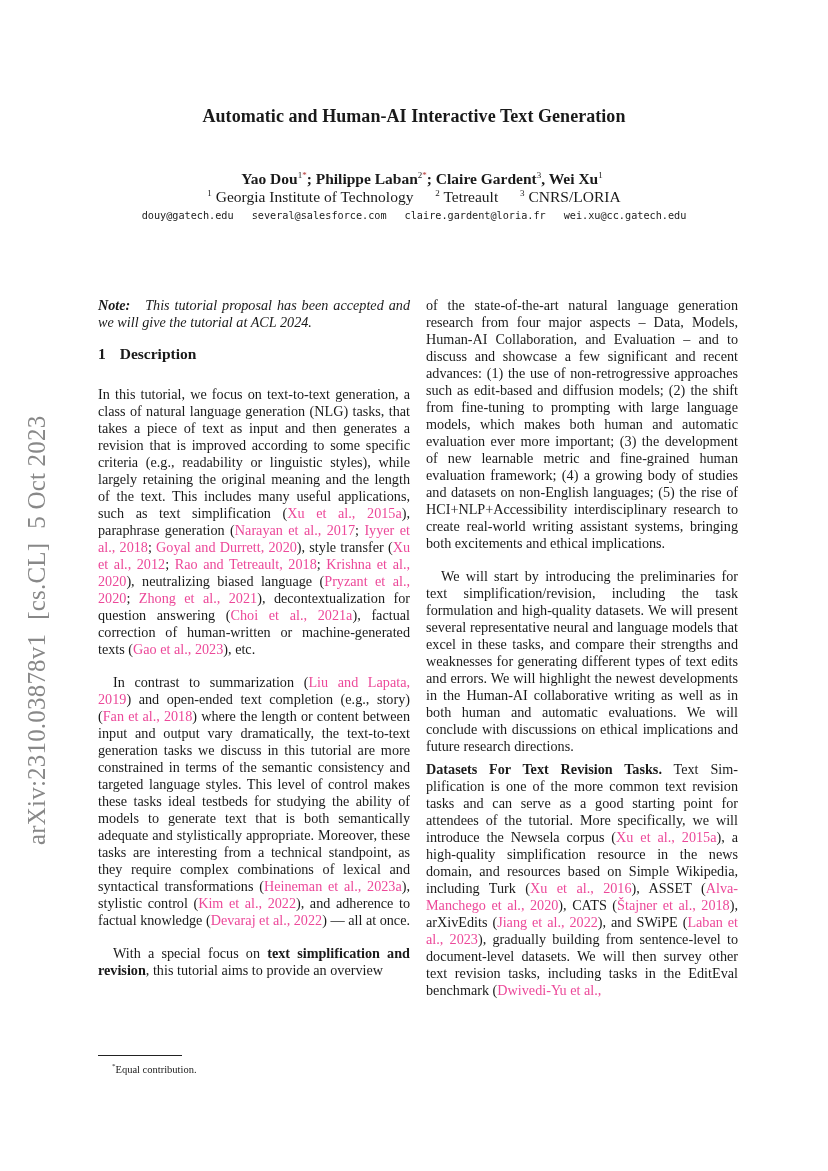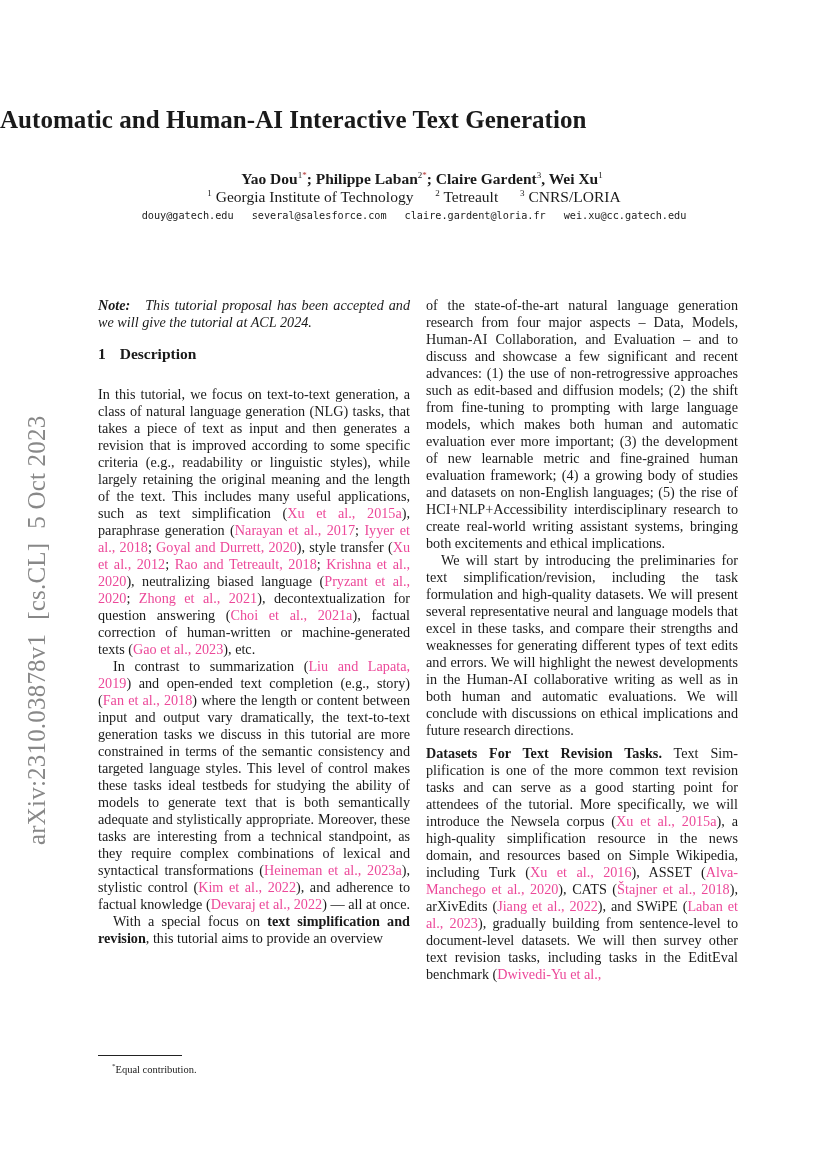--- a/index.html
+++ b/index.html
@@ -1,19 +1,19 @@
 <!DOCTYPE html>
 <html><head>
 <meta charset="utf-8">
 <style>
   html, body { margin:0; padding:0; background:#ffffff; }
   body { width:828px; height:1171px; position:relative; overflow:hidden;
          font-family:"Liberation Serif", "DejaVu Serif", serif; color:#1a1a1a; }
-  .title { position:absolute; top:106px; left:0; width:828px; text-align:left;
-           font-weight:bold; font-size:25px; letter-spacing:0.05px; }
+  .title { position:absolute; top:106px; left:0; width:828px; text-align:center;
+           font-weight:bold; font-size:18px; letter-spacing:0.05px; }
   .authors { position:absolute; top:170px; left:8px; width:828px; text-align:center;
              font-weight:bold; font-size:15.5px; }
   .authors sup, .affils sup { font-size:9px; font-weight:normal; vertical-align:6px; }
   .authors .star { font-size:9px; color:#b03030; vertical-align:6px; font-weight:normal; }
   .affils { position:absolute; top:188px; left:0; width:828px; text-align:center; font-size:15.5px; }
   .affils .gap { display:inline-block; width:18px; }
   .emails { position:absolute; top:210px; left:0; width:828px; text-align:center;
             font-family:"DejaVu Sans Mono", "Liberation Mono", monospace; font-size:10.2px; }
   .emails span { margin:0 9px; }
   .sidebar { position:absolute; left:23px; top:845px; transform-origin:0 0; transform:rotate(-90deg);
@@ -21,21 +21,21 @@
   .sidebar .sp { display:inline-block; width:14px; }
   .col { position:absolute; top:297px; width:312px; font-size:14.2px; line-height:17px;
          text-align:justify; hyphens:manual; }
   .col.left { left:98px; }
   .col.right { left:426px; }
   .note { font-style:italic; }
   .note b { font-style:italic; }
   .section { font-weight:bold; font-size:15.5px; margin:14px 0 24px 0; }
   .section .num { margin-right:14px; }
   p { margin:0; }
-  .indent { text-indent:15px; }
+  .indent { text-indent:15px;margin-top:16px; }
   .cite { color:#ec4899; }
   .bh { font-weight:bold; }
   .fnrule { position:absolute; left:98px; top:1055px; width:84px; border-top:1px solid #222; }
   .footnote { position:absolute; left:112px; top:1062px; font-size:10.5px; }
   .footnote sup { font-size:7px; }
 </style>
 </head>
 <body>
 
 <div class="sidebar">

